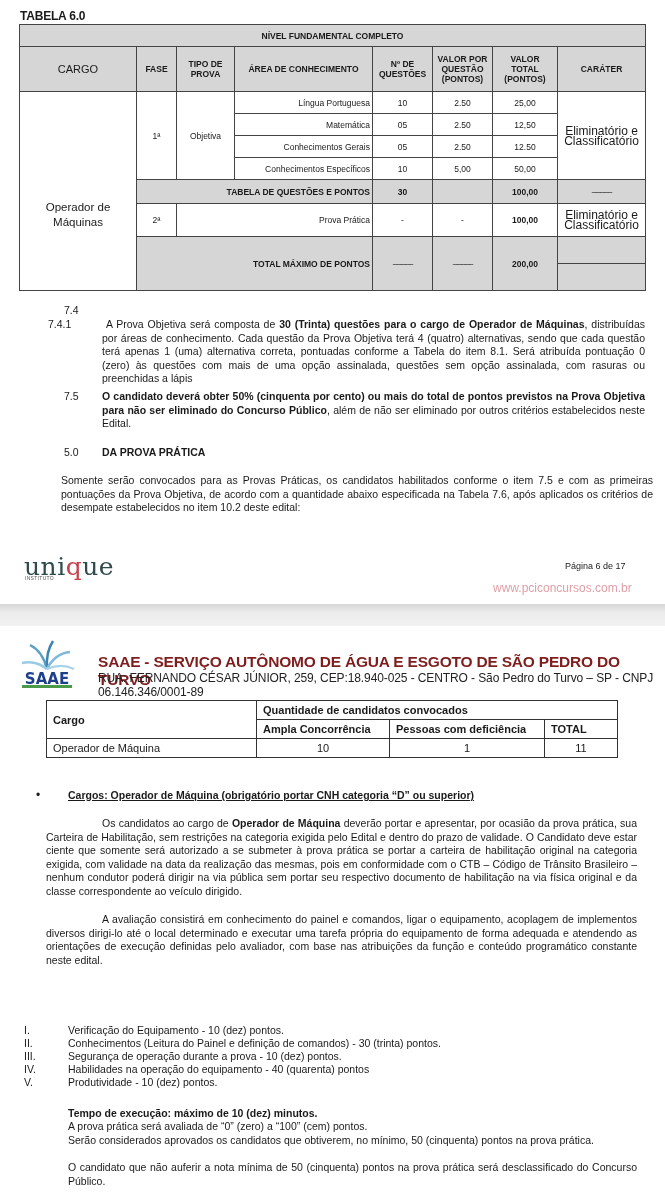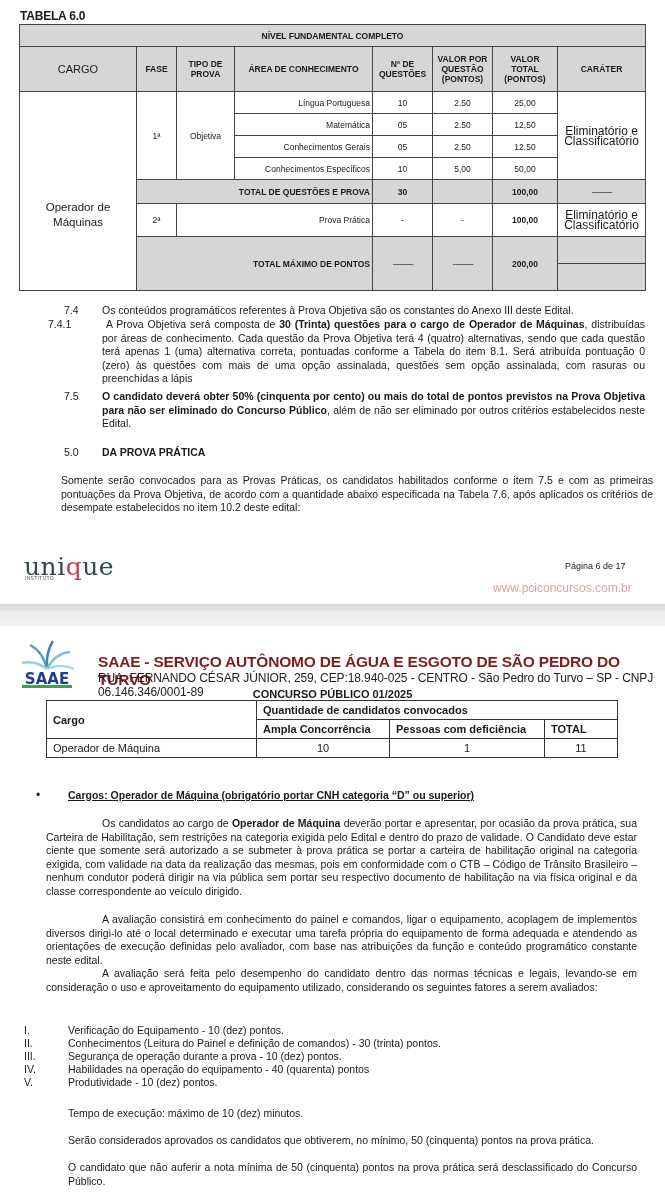--- a/index.html
+++ b/index.html
@@ -105,21 +105,21 @@
       <td>2.50</td>
       <td>12.50</td>
     </tr>
     <tr style="height:22px">
       <td class="left">Conhecimentos Específicos</td>
       <td>10</td>
       <td>5,00</td>
       <td>50,00</td>
     </tr>
     <tr style="height:24px" class="grey">
-      <td colspan="3" class="grey left bold">TOTAL DE QUESTÕES E PROVA</td>
+      <td colspan="3" class="grey left bold">TABELA DE QUESTÕES E PONTOS</td>
       <td class="grey bold">30</td>
       <td class="grey"></td>
       <td class="grey bold">100,00</td>
       <td class="grey dash">---------------</td>
     </tr>
     <tr style="height:33px">
       <td>2ª</td>
       <td colspan="2" class="left">Prova Prática</td>
       <td>-</td>
       <td>-</td>
@@ -133,21 +133,20 @@
       <td rowspan="2" class="grey bold">200,00</td>
       <td class="grey"></td>
     </tr>
     <tr style="height:27px" class="grey">
       <td class="grey"></td>
     </tr>
   </tbody>
     </table>
 
   <div class="num" style="left:64px; top:304px;">7.4</div>
-  <div class="para" style="left:102px; top:304px; width:545px;">Os conteúdos programáticos referentes à Prova Objetiva são os constantes do Anexo III deste Edital.</div>
 
   <div class="num" style="left:48px; top:318px;">7.4.1</div>
   <div class="para" style="left:102px; top:318px; width:543px; text-indent:4px;"><span>A Prova Objetiva será composta de </span><span class="b">30 (Trinta) questões para o cargo de Operador de Máquinas</span><span>, distribuídas por áreas de conhecimento. Cada questão da Prova Objetiva terá 4 (quatro) alternativas, sendo que cada questão terá apenas 1 (uma) alternativa correta, pontuadas conforme a Tabela do item 8.1. Será atribuída pontuação 0 (zero) às questões com mais de uma opção assinalada, questões sem opção assinalada, com rasuras ou preenchidas a lápis</span></div>
 
   <div class="num" style="left:64px; top:390px;">7.5</div>
   <div class="para" style="left:102px; top:390px; width:543px;"><span class="b">O candidato deverá obter 50% (cinquenta por cento) ou mais do total de pontos previstos na Prova Objetiva para não ser eliminado do Concurso Público</span><span>, além de não ser eliminado por outros critérios estabelecidos neste Edital.</span></div>
 
   <div class="num" style="left:64px; top:446px;">5.0</div>
   <div class="para b" style="left:102px; top:446px; width:543px;">DA PROVA PRÁTICA</div>
 
@@ -166,21 +165,20 @@
     <path d="M31 30 C28 18 22 10 14 6" stroke="#5b9fc4" stroke-width="2.5" fill="none"></path>
     <path d="M31 30 C30 16 33 8 37 2" stroke="#3d84b4" stroke-width="2.5" fill="none"></path>
     <path d="M31 30 C36 20 44 14 54 13" stroke="#7fb8d8" stroke-width="2.5" fill="none"></path>
     <path d="M31 30 C24 24 14 22 6 24" stroke="#9ccbe4" stroke-width="2.5" fill="none"></path>
     <path d="M31 30 C40 26 50 26 58 30" stroke="#a9d3e8" stroke-width="2.2" fill="none"></path>
     <text x="31" y="45" text-anchor="middle" font-family="DejaVu Sans, sans-serif" font-weight="bold" font-size="15" fill="#1e3f8a">SAAE</text>
     <rect x="6" y="46" width="50" height="3" fill="#4a9a4a"></rect>
   </svg>
   <div class="org-title">SAAE - SERVIÇO AUTÔNOMO DE ÁGUA E ESGOTO DE SÃO PEDRO DO TURVO</div>
   <div class="org-addr">RUA: FERNANDO CÉSAR JÚNIOR, 259, CEP:18.940-025   - CENTRO -   São Pedro do Turvo – SP - CNPJ 06.146.346/0001-89</div>
-  <div class="concurso">CONCURSO PÚBLICO 01/2025</div>
 
   <table class="t76">
     <colgroup>
         <col style="width:210px">
         <col style="width:133px">
         <col style="width:155px">
         <col style="width:73px">
       </colgroup>
     <tbody>
         <tr>
@@ -201,31 +199,31 @@
   </tbody>
     </table>
 
   <div class="bullet">•</div>
   <div class="cargo-line">Cargos: Operador de Máquina (obrigatório portar CNH categoria “D” ou superior)</div>
 
   <div class="para" style="left:46px; top:191px; width:591px; text-indent:56px;"><span>Os candidatos ao cargo de </span><span class="b">Operador de Máquina</span><span> deverão portar e apresentar, por ocasião da prova prática, sua Carteira de Habilitação, sem restrições na categoria exigida pelo Edital e dentro do prazo de validade. O Candidato deve estar ciente que somente será autorizado a se submeter à prova prática se portar a carteira de habilitação original na categoria exigida, com validade na data da realização das mesmas, pois em conformidade com o CTB – Código de Trânsito Brasileiro – nenhum condutor poderá dirigir na via pública sem portar seu respectivo documento de habilitação na via física original e da classe correspondente ao veículo dirigido.</span></div>
 
   <div class="para" style="left:46px; top:287px; width:591px; text-indent:56px;">A avaliação consistirá em conhecimento do painel e comandos, ligar o equipamento, acoplagem de implementos diversos dirigi-lo até o local determinado e executar uma tarefa própria do equipamento de forma adequada e atendendo as orientações de execução definidas pelo avaliador, com base nas atribuições da função e conteúdo programático constante neste edital.</div>
 
-  <div class="para" style="left:46px; top:341px; width:591px; text-indent:56px;">A avaliação será feita pelo desempenho do candidato dentro das normas técnicas e legais, levando-se em consideração o uso e aproveitamento do equipamento utilizado, considerando os seguintes fatores a serem avaliados:</div>
 
   <div>
     <div class="roman" style="top:398px;">I.</div>
     <div class="roman-txt" style="top:398px;">Verificação do Equipamento - 10 (dez) pontos.</div>
     <div class="roman" style="top:411px;">II.</div>
     <div class="roman-txt" style="top:411px;">Conhecimentos (Leitura do Painel e definição de comandos) - 30 (trinta) pontos.</div>
     <div class="roman" style="top:424px;">III.</div>
     <div class="roman-txt" style="top:424px;">Segurança de operação durante a prova - 10 (dez) pontos.</div>
     <div class="roman" style="top:437px;">IV.</div>
     <div class="roman-txt" style="top:437px;">Habilidades na operação do equipamento - 40 (quarenta) pontos</div>
     <div class="roman" style="top:450px;">V.</div>
     <div class="roman-txt" style="top:450px;">Produtividade - 10 (dez) pontos.</div>
   </div>
 
-  <div class="para" style="left:68px; top:481px; width:569px;">Tempo de execução: máximo de 10 (dez) minutos.</div>
+  <div class="para" style="left:68px; top:481px; width:569px;font-weight:bold;">Tempo de execução: máximo de 10 (dez) minutos.</div>
+  <div class="para" style="left:68px; top:494px; width:569px;">A prova prática será avaliada de “0” (zero) a “100” (cem) pontos.</div>
   <div class="para" style="left:68px; top:508px; width:569px;">Serão considerados aprovados os candidatos que obtiverem, no mínimo, 50 (cinquenta) pontos na prova prática.</div>
   <div class="para" style="left:68px; top:535px; width:569px;">O candidato que não auferir a nota mínima de 50 (cinquenta) pontos na prova prática será desclassificado do Concurso Público.</div>
 </div>
 
 </body></html>

